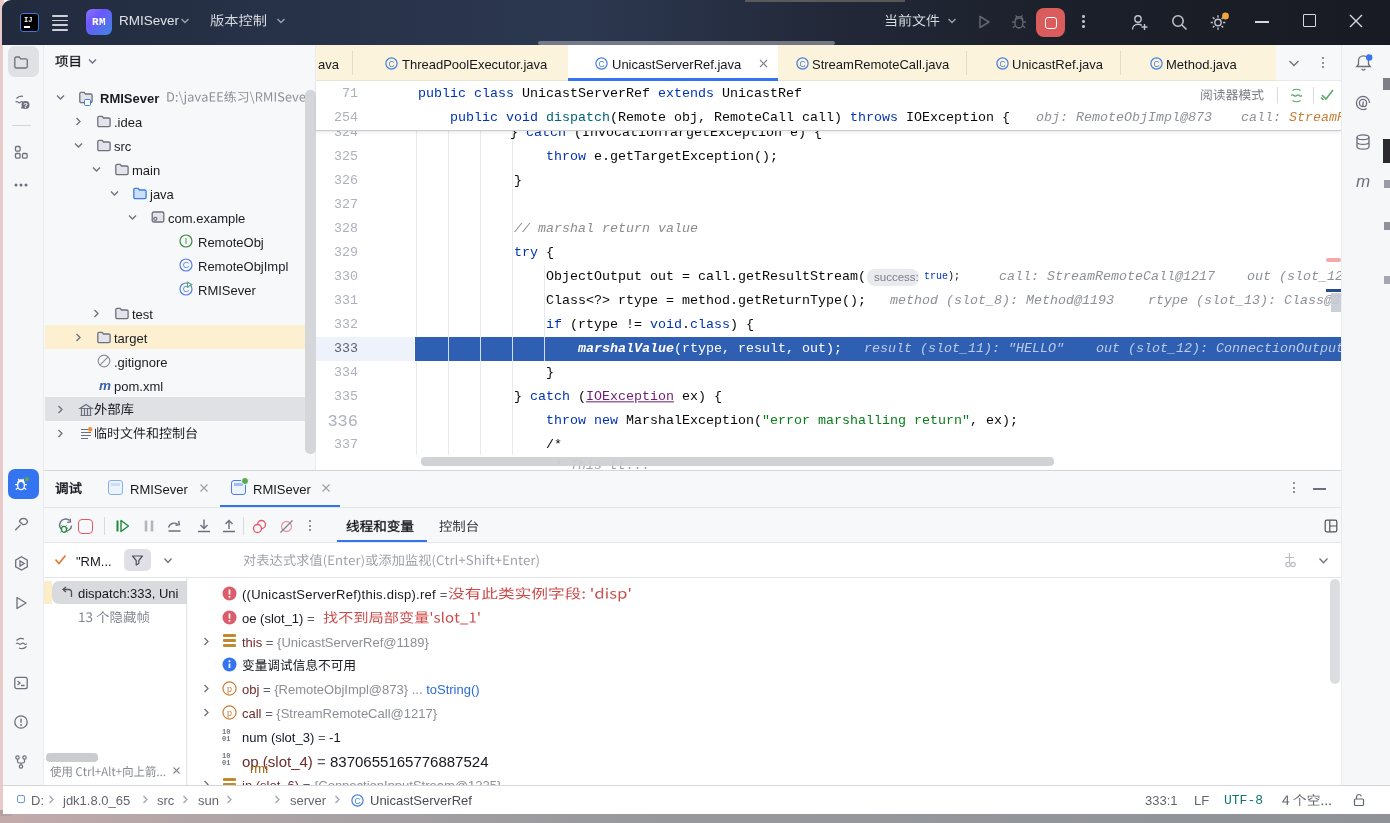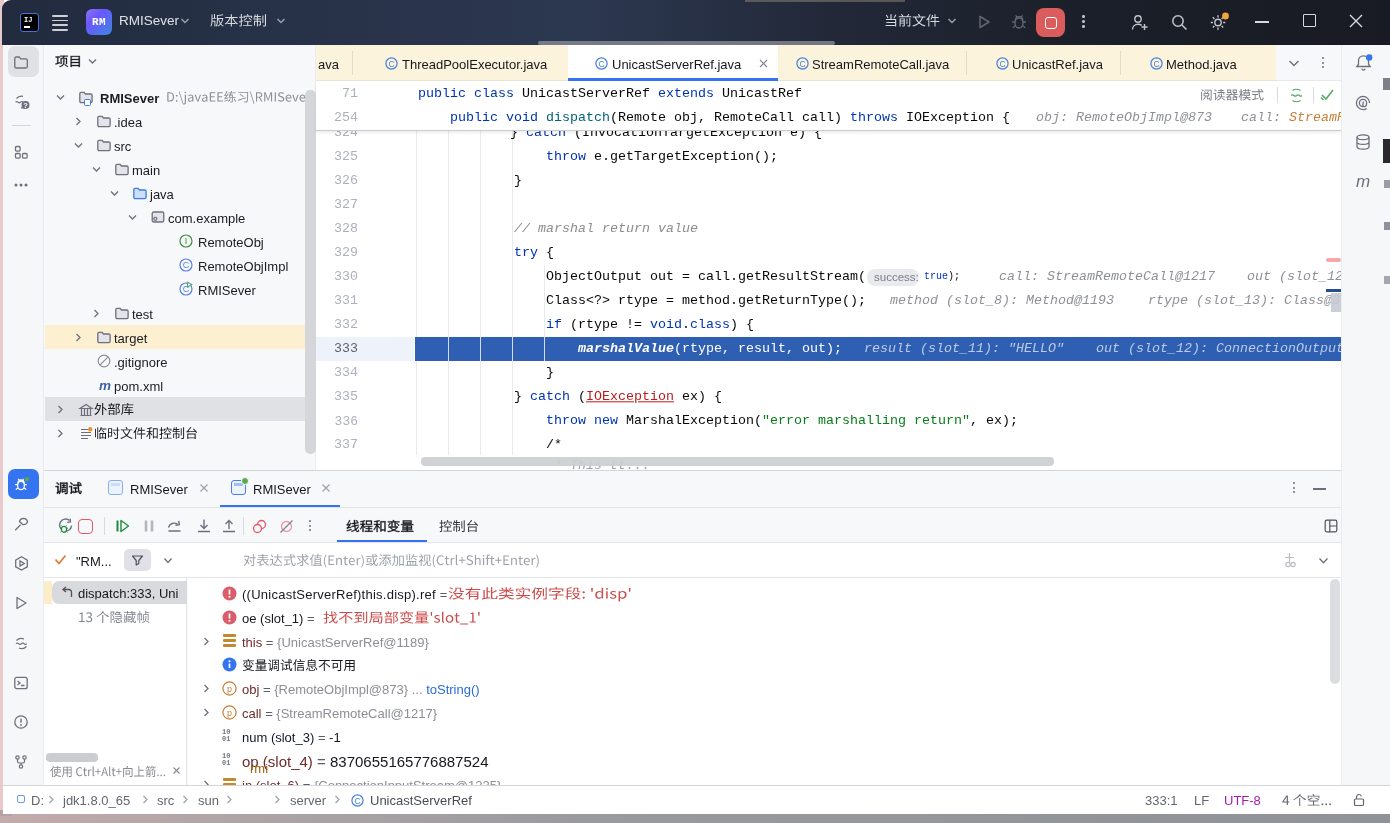--- a/index.html
+++ b/index.html
@@ -340,22 +340,22 @@
 <div style="position:absolute;left:514px;top:253px;transform:translateY(-50%);font-family:'Liberation Mono',monospace;font-size:13.34px;color:#080808;white-space:pre;line-height:1;"><span style="color:#0033B3">try</span> {</div>
 <div style="position:absolute;left:358px;top:277px;transform:translateY(-50%);font-family:'Liberation Mono',monospace;font-size:13.34px;color:#ACB1BC;white-space:pre;line-height:1;transform:translate(-100%,-50%);">330</div>
 <div style="position:absolute;left:546px;top:277px;transform:translateY(-50%);font-family:'Liberation Mono',monospace;font-size:13.34px;color:#080808;white-space:pre;line-height:1;">ObjectOutput out = call.getResultStream(</div>
 <div style="position:absolute;left:358px;top:301px;transform:translateY(-50%);font-family:'Liberation Mono',monospace;font-size:13.34px;color:#ACB1BC;white-space:pre;line-height:1;transform:translate(-100%,-50%);">331</div>
 <div style="position:absolute;left:546px;top:301px;transform:translateY(-50%);font-family:'Liberation Mono',monospace;font-size:13.34px;color:#080808;white-space:pre;line-height:1;">Class&lt;?&gt; rtype = method.getReturnType();</div>
 <div style="position:absolute;left:358px;top:325px;transform:translateY(-50%);font-family:'Liberation Mono',monospace;font-size:13.34px;color:#ACB1BC;white-space:pre;line-height:1;transform:translate(-100%,-50%);">332</div>
 <div style="position:absolute;left:546px;top:325px;transform:translateY(-50%);font-family:'Liberation Mono',monospace;font-size:13.34px;color:#080808;white-space:pre;line-height:1;"><span style="color:#0033B3">if</span> (rtype != <span style="color:#0033B3">void</span>.<span style="color:#0033B3">class</span>) {</div>
 <div style="position:absolute;left:358px;top:373px;transform:translateY(-50%);font-family:'Liberation Mono',monospace;font-size:13.34px;color:#ACB1BC;white-space:pre;line-height:1;transform:translate(-100%,-50%);">334</div>
 <div style="position:absolute;left:546px;top:373px;transform:translateY(-50%);font-family:'Liberation Mono',monospace;font-size:13.34px;color:#080808;white-space:pre;line-height:1;">}</div>
 <div style="position:absolute;left:358px;top:397px;transform:translateY(-50%);font-family:'Liberation Mono',monospace;font-size:13.34px;color:#ACB1BC;white-space:pre;line-height:1;transform:translate(-100%,-50%);">335</div>
-<div style="position:absolute;left:514px;top:397px;transform:translateY(-50%);font-family:'Liberation Mono',monospace;font-size:13.34px;color:#080808;white-space:pre;line-height:1;">} <span style="color:#0033B3">catch</span> (<span style="color:#b91c1c;text-decoration:underline">IOException</span> ex) {</div>
-<div style="position:absolute;left:358px;top:421px;transform:translateY(-50%);font-family:'Liberation Mono',monospace;font-size:13px;color:#ACB1BC;white-space:pre;line-height:1;transform:translate(-100%,-50%);">336</div>
+<div style="position:absolute;left:514px;top:397px;transform:translateY(-50%);font-family:'Liberation Mono',monospace;font-size:13.34px;color:#080808;white-space:pre;line-height:1;">} <span style="color:#0033B3">catch</span> (<span style="color:#701a75;text-decoration:underline">IOException</span> ex) {</div>
+<div style="position:absolute;left:358px;top:421px;transform:translateY(-50%);font-family:'Liberation Mono',monospace;font-size:17px;color:#ACB1BC;white-space:pre;line-height:1;transform:translate(-100%,-50%);">336</div>
 <div style="position:absolute;left:546px;top:421px;transform:translateY(-50%);font-family:'Liberation Mono',monospace;font-size:13.34px;color:#080808;white-space:pre;line-height:1;"><span style="color:#0033B3">throw</span> <span style="color:#0033B3">new</span> MarshalException(<span style="color:#067D17">"error marshalling return"</span>, ex);</div>
 <div style="position:absolute;left:358px;top:445px;transform:translateY(-50%);font-family:'Liberation Mono',monospace;font-size:13.34px;color:#ACB1BC;white-space:pre;line-height:1;transform:translate(-100%,-50%);">337</div>
 <div style="position:absolute;left:546px;top:445px;transform:translateY(-50%);font-family:'Liberation Mono',monospace;font-size:13.34px;color:#080808;white-space:pre;line-height:1;">/*</div>
 <div style="position:absolute;left:358px;top:349px;transform:translateY(-50%);font-family:'Liberation Mono',monospace;font-size:13.34px;color:#5E646E;white-space:pre;line-height:1;transform:translate(-100%,-50%);">333</div>
 <div style="position:absolute;left:578px;top:349px;transform:translateY(-50%);font-family:'Liberation Mono',monospace;font-size:13.34px;color:#FFFFFF;white-space:pre;line-height:1;"><span style="font-style:italic;font-weight:bold">marshalValue</span>(rtype, result, out);</div>
 <div style="position:absolute;left:867px;top:269px;width:52px;height:17px;background:#E9EAEE;border-radius:8px"></div>
 <div style="position:absolute;left:874px;top:277.5px;transform:translateY(-50%);font-family:'Liberation Sans',sans-serif;font-size:11.5px;color:#7A7E87;white-space:pre;line-height:1;">success:</div>
 <div style="position:absolute;left:924px;top:277px;transform:translateY(-50%);font-family:'Liberation Mono',monospace;font-size:10px;color:#080808;white-space:pre;line-height:1;"><span style="color:#0033B3">true</span><span style="color:#080808">);</span></div>
 <div style="position:absolute;left:999px;top:277px;transform:translateY(-50%);font-family:'Liberation Mono',monospace;font-size:13.34px;color:#8D9096;white-space:pre;line-height:1;font-style:italic;">call: StreamRemoteCall@1217</div>
 <div style="position:absolute;left:1247px;top:277px;transform:translateY(-50%);font-family:'Liberation Mono',monospace;font-size:13.34px;color:#8D9096;white-space:pre;line-height:1;font-style:italic;">out (slot_12</div>
@@ -624,19 +624,19 @@
 <svg style="position:absolute;left:334px;top:795px" width="7" height="9" viewBox="0 0 7 9">
     <path d="M1.5 1l3.5 3.5L1.5 8" stroke="#9DA0A8" stroke-width="1.2" fill="none"></path>
   </svg>
 <svg style="position:absolute;left:350px;top:793px" width="15" height="15" viewBox="0 0 15 15">
     <circle cx="7.5" cy="7.5" r="5.6" stroke="#437EE0" stroke-width="1.2" fill="none"></circle>
     <text x="7.5" y="10.6" font-size="8.5" font-family="Liberation Sans" fill="#437EE0" text-anchor="middle">C</text>
   </svg>
 <div style="position:absolute;left:370px;top:800px;transform:translateY(-50%);font-family:'Liberation Sans',sans-serif;font-size:13px;color:#494B52;white-space:pre;line-height:1;">UnicastServerRef</div>
 <div style="position:absolute;left:1145px;top:800px;transform:translateY(-50%);font-family:'Liberation Sans',sans-serif;font-size:13px;color:#63666D;white-space:pre;line-height:1;">333:1</div>
 <div style="position:absolute;left:1194px;top:800px;transform:translateY(-50%);font-family:'Liberation Sans',sans-serif;font-size:13px;color:#63666D;white-space:pre;line-height:1;">LF</div>
-<div style="position:absolute;left:1224px;top:800px;transform:translateY(-50%);font-family:Liberation Sans, sans-serif;font-size:13px;color:#a21caf;white-space:pre;line-height:1;">UTF-8</div>
+<div style="position:absolute;left:1224px;top:800px;transform:translateY(-50%);font-family:Liberation Mono, monospace;font-size:13px;color:#0f766e;white-space:pre;line-height:1;">UTF-8</div>
 <svg style="position:absolute;left:1282px;top:791.5px;overflow:hidden" width="52" height="18" viewBox="0 0 52 18">
     <path d="M4.7 13.0V6.5Q4.7 6.1 4.7 5.6Q4.8 5.1 4.8 4.8H4.7Q4.5 5.1 4.3 5.5Q4.1 5.8 3.9 6.2L1.6 9.4H7.3V10.4H0.3V9.6L4.5 3.5H5.9V13.0Z M17.8 2.1 18.7 2.5Q18.0 3.7 16.9 4.7Q15.9 5.8 14.6 6.6Q13.4 7.5 12.0 8.1Q11.9 7.9 11.7 7.6Q11.5 7.4 11.3 7.2Q12.6 6.7 13.8 5.9Q15.0 5.1 16.1 4.1Q17.1 3.2 17.8 2.1ZM18.1 2.8Q19.0 3.8 20.0 4.7Q21.0 5.5 22.0 6.1Q23.1 6.7 24.2 7.2Q24.0 7.4 23.8 7.6Q23.6 7.9 23.4 8.1Q22.3 7.6 21.3 6.9Q20.2 6.2 19.2 5.3Q18.2 4.4 17.2 3.2ZM17.2 5.9H18.2V14.0H17.2Z M31.0 9.1H32.1V13.2H31.0ZM25.7 3.7H37.4V6.3H36.4V4.6H26.7V6.6H25.7ZM27.1 8.5H36.0V9.4H27.1ZM25.7 12.7H37.5V13.6H25.7ZM32.4 6.0 33.1 5.4Q33.6 5.6 34.2 5.9Q34.8 6.2 35.4 6.5Q35.9 6.8 36.5 7.1Q37.0 7.4 37.3 7.6L36.7 8.4Q36.3 8.1 35.8 7.8Q35.3 7.5 34.7 7.2Q34.1 6.9 33.6 6.6Q33.0 6.3 32.4 6.0ZM29.9 5.3 30.7 5.9Q30.1 6.4 29.4 6.8Q28.7 7.3 28.0 7.7Q27.2 8.2 26.4 8.5L25.8 7.6Q27.0 7.2 28.1 6.6Q29.1 6.0 29.9 5.3ZM30.5 2.3 31.6 2.0Q31.8 2.4 32.1 3.0Q32.4 3.5 32.5 3.9L31.4 4.2Q31.3 3.8 31.0 3.3Q30.7 2.7 30.5 2.3Z M40.4 13.2Q40.0 13.2 39.7 12.9Q39.5 12.7 39.5 12.3Q39.5 11.9 39.7 11.6Q40.0 11.4 40.4 11.4Q40.8 11.4 41.0 11.6Q41.3 11.9 41.3 12.3Q41.3 12.7 41.0 12.9Q40.8 13.2 40.4 13.2Z M44.2 13.2Q43.9 13.2 43.6 12.9Q43.3 12.7 43.3 12.3Q43.3 11.9 43.6 11.6Q43.9 11.4 44.2 11.4Q44.6 11.4 44.9 11.6Q45.1 11.9 45.1 12.3Q45.1 12.7 44.9 12.9Q44.6 13.2 44.2 13.2Z M48.1 13.2Q47.7 13.2 47.4 12.9Q47.2 12.7 47.2 12.3Q47.2 11.9 47.4 11.6Q47.7 11.4 48.1 11.4Q48.5 11.4 48.7 11.6Q49.0 11.9 49.0 12.3Q49.0 12.7 48.7 12.9Q48.5 13.2 48.1 13.2Z" fill="#63666D"></path>
   </svg>
 <svg style="position:absolute;left:1352px;top:793px" width="14" height="14" viewBox="0 0 14 14" stroke="#63666D" stroke-width="1.2" fill="none">
 <rect x="2.5" y="6" width="9" height="6.5" rx="1"></rect>
     <path d="M9.5 6V4.4c0-1.6 1.1-2.9 2.5-2.9 1.2 0 2 .8 2.3 1.9" transform="translate(-5 0)"></path>
   </svg>
 </body></html>

